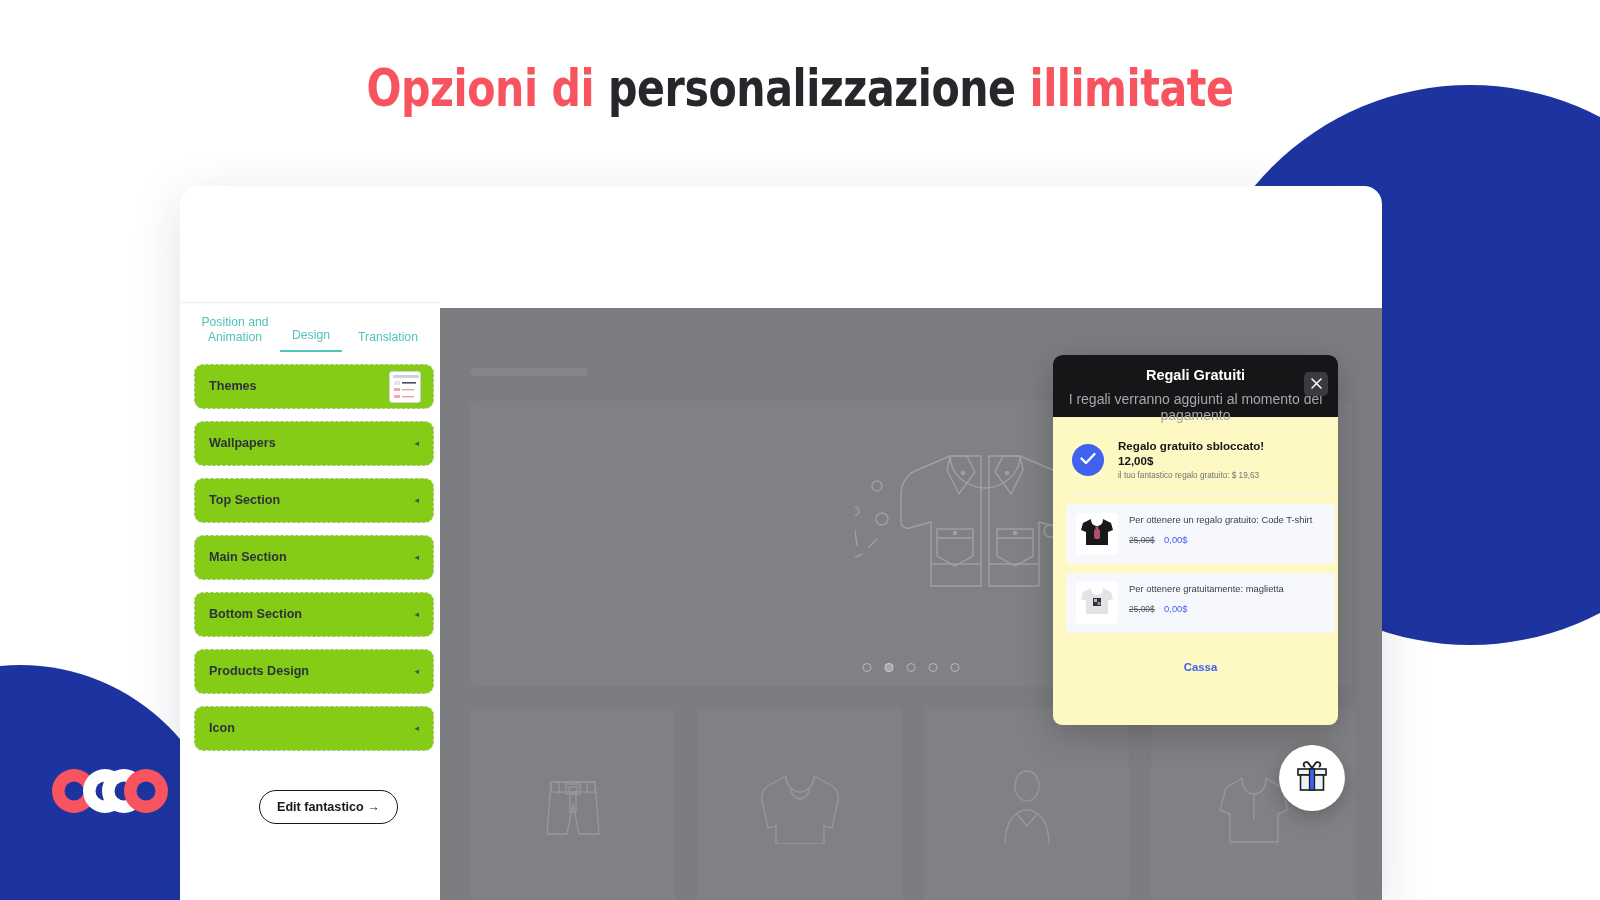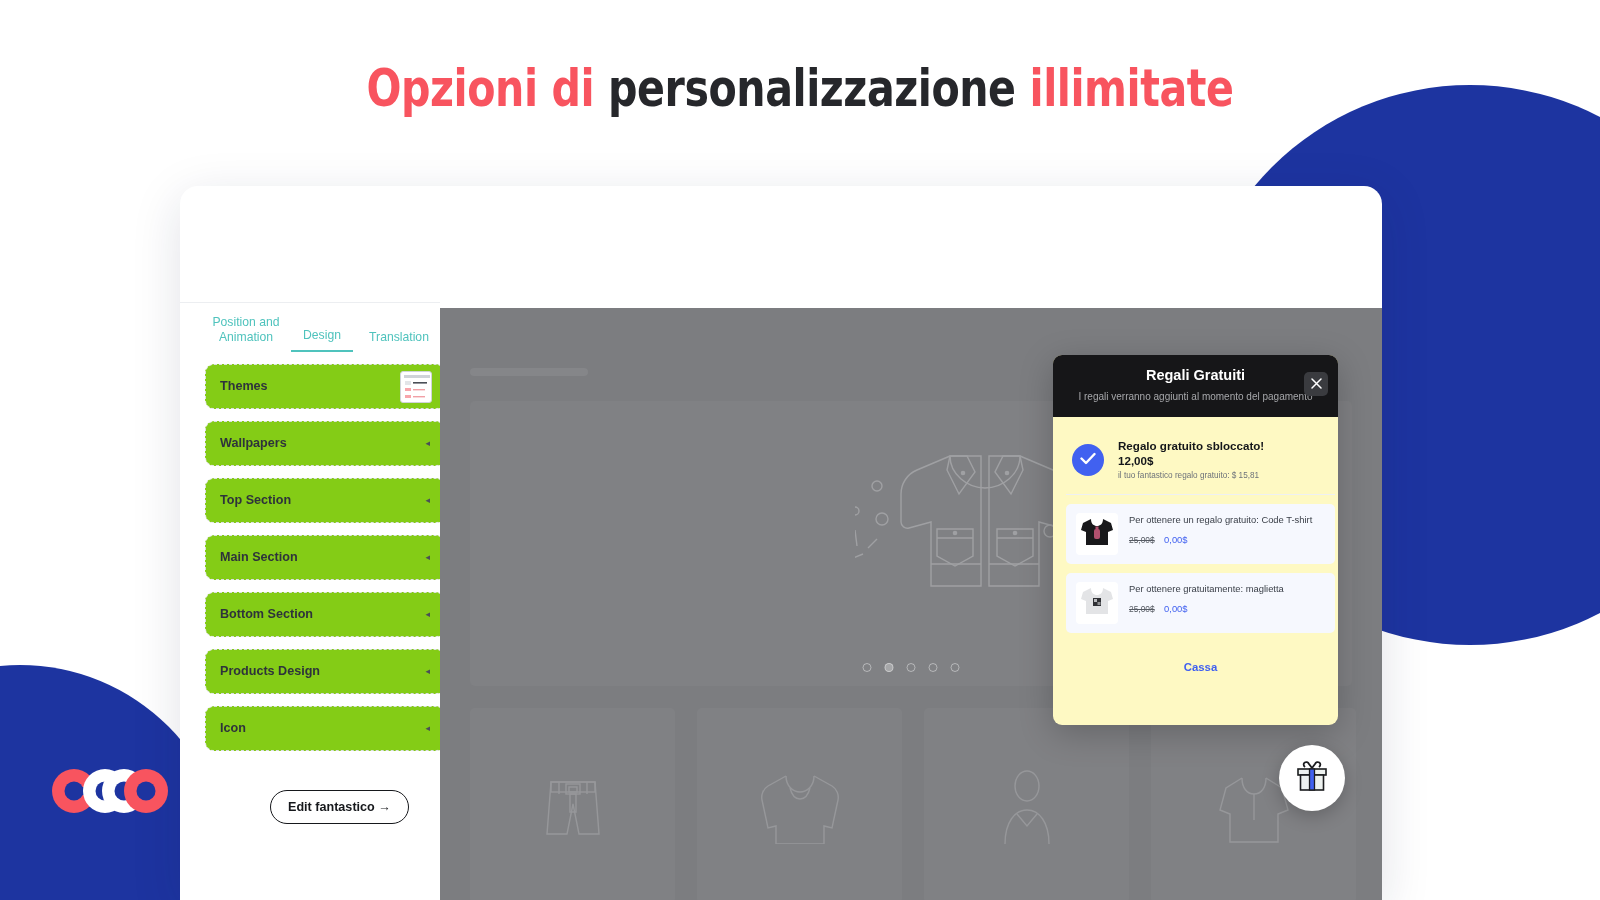--- a/index.html
+++ b/index.html
@@ -101,21 +101,21 @@
     font-family: "Liberation Sans", sans-serif;
   }
 
   #toolbar-divider {
     position: absolute; left: 0; top: 116px;
     width: 260px; height: 1px; background: #eceef1;
   }
 
   
   #sidebar {
-    position: absolute; left: 15px; top: 117px;
+    position: absolute; left: 4px; top: 117px;
     width: 260px; height: 597px;
     background: #ffffff;
   }
   #sidebar-tabs {
     display: flex; align-items: flex-end;
     padding: 8px 12px 0 12px;
     gap: 6px;
   }
   .sidebar-tab {
     color: #4fc3bd;
@@ -220,21 +220,21 @@
     position: relative;
     height: 62px;
     background: #161618;
     text-align: center;
     padding-top: 12px;
   }
   #gift-popup-title {
     color: #ffffff; font-size: 14.5px; font-weight: bold;
   }
   #gift-popup-subtitle {
-    color: #a6a7aa; font-size: 10px; margin-top: 8px;
+    color: #a6a7aa; font-size: 14px; margin-top: 8px;
   }
   #gift-popup-close {
     position: absolute; right: 10px; top: 17px;
     width: 24px; height: 24px;
     background: #3a3b3f; border-radius: 5px;
     display: flex; align-items: center; justify-content: center;
     cursor: pointer;
   }
   #gift-popup-body { padding: 10px 3px 0 13px; }
 
@@ -513,21 +513,21 @@
       <div id="unlocked-check">
         <span>
           <svg width="16" height="13" viewBox="0 0 16 13">
               <path d="M1.5 6.5 L6 11 L14.5 2" stroke="#ffffff" stroke-width="2.4" fill="none" stroke-linecap="round" stroke-linejoin="round"></path>
             </svg>
         </span>
       </div>
       <div>
         <div id="unlocked-title">Regalo gratuito sbloccato!</div>
         <div id="unlocked-amount">12,00$</div>
-        <div id="unlocked-desc">il tuo fantastico regalo gratuito: $ 15,81</div>
+        <div id="unlocked-desc">il tuo fantastico regalo gratuito: $ 19,63</div>
       </div>
     </div>
 
     <div class="gift-product-row">
       <div class="gift-product-thumb dark">
         <span>
           <svg width="34" height="30" viewBox="0 0 34 30">
             <path d="M11 2 L3 6 L1 13 L6 15 L6 28 L28 28 L28 15 L33 13 L31 6 L23 2 C23 7 20 9 17 9 C14 9 11 7 11 2 Z" fill="#18181a"></path>
             <rect x="14" y="12" width="6" height="10" rx="2" fill="#b0506e"></rect>
             <rect x="15.5" y="9.5" width="3" height="3" fill="#b0506e"></rect>

